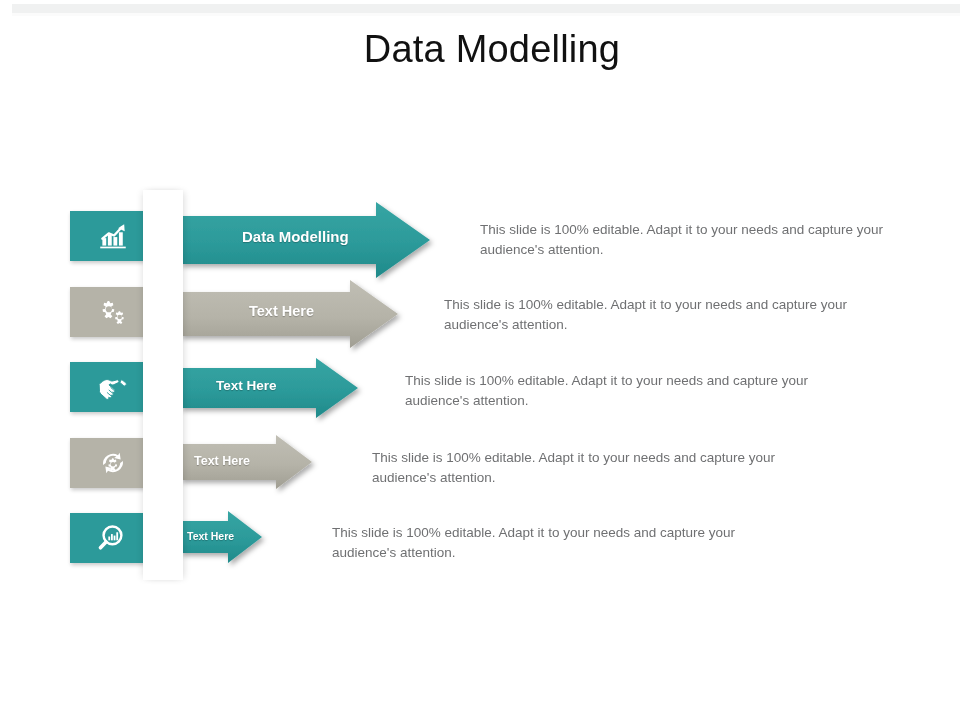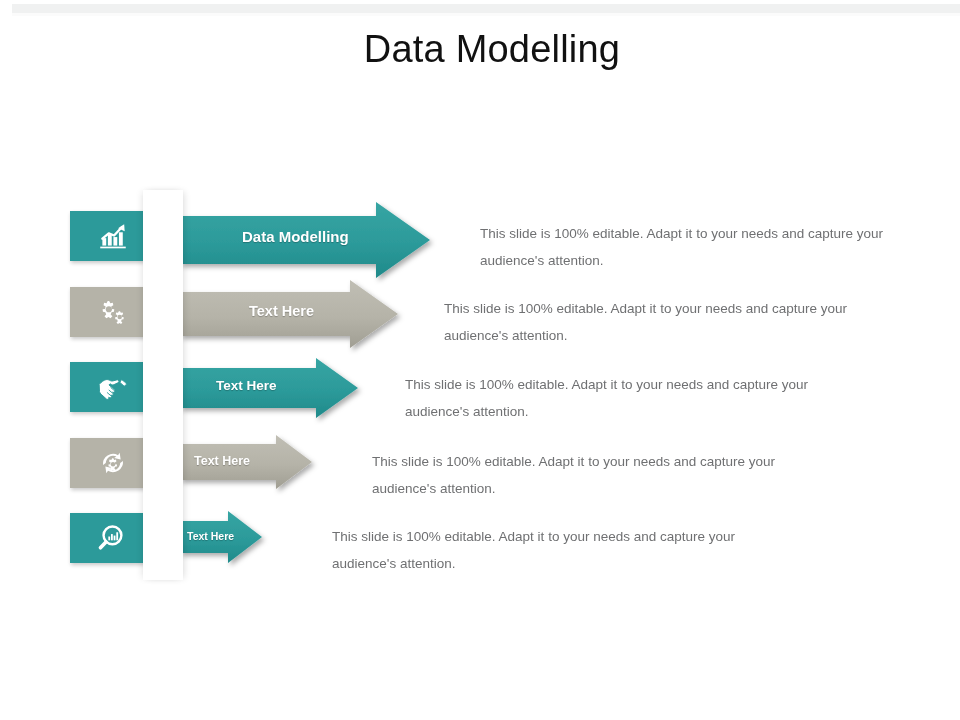--- a/index.html
+++ b/index.html
@@ -109,21 +109,21 @@
     text-shadow: 0 1px 1px rgba(0,0,0,0.25);
     z-index: 2;
     pointer-events: none;
   }
 
   
   .body-text {
     position: absolute;
     color: #6f7072;
     font-size: 13.5px;
-    line-height: 27px;
+    line-height: 20px;
     font-family: "Liberation Sans", sans-serif;
     width: 420px;
   }
 </style>
 </head>
 <body>
 
 <div id="slide">
 
   <div class="top-strip"></div>

